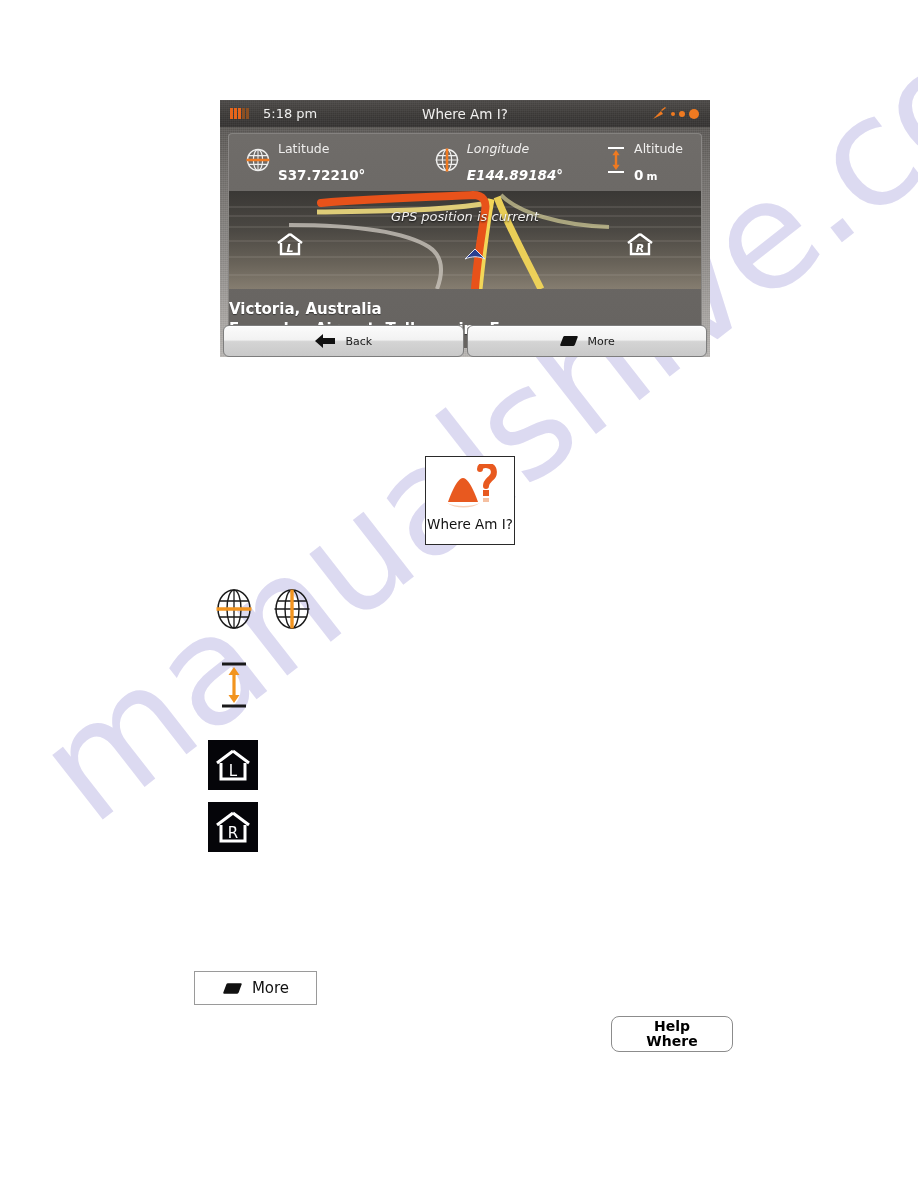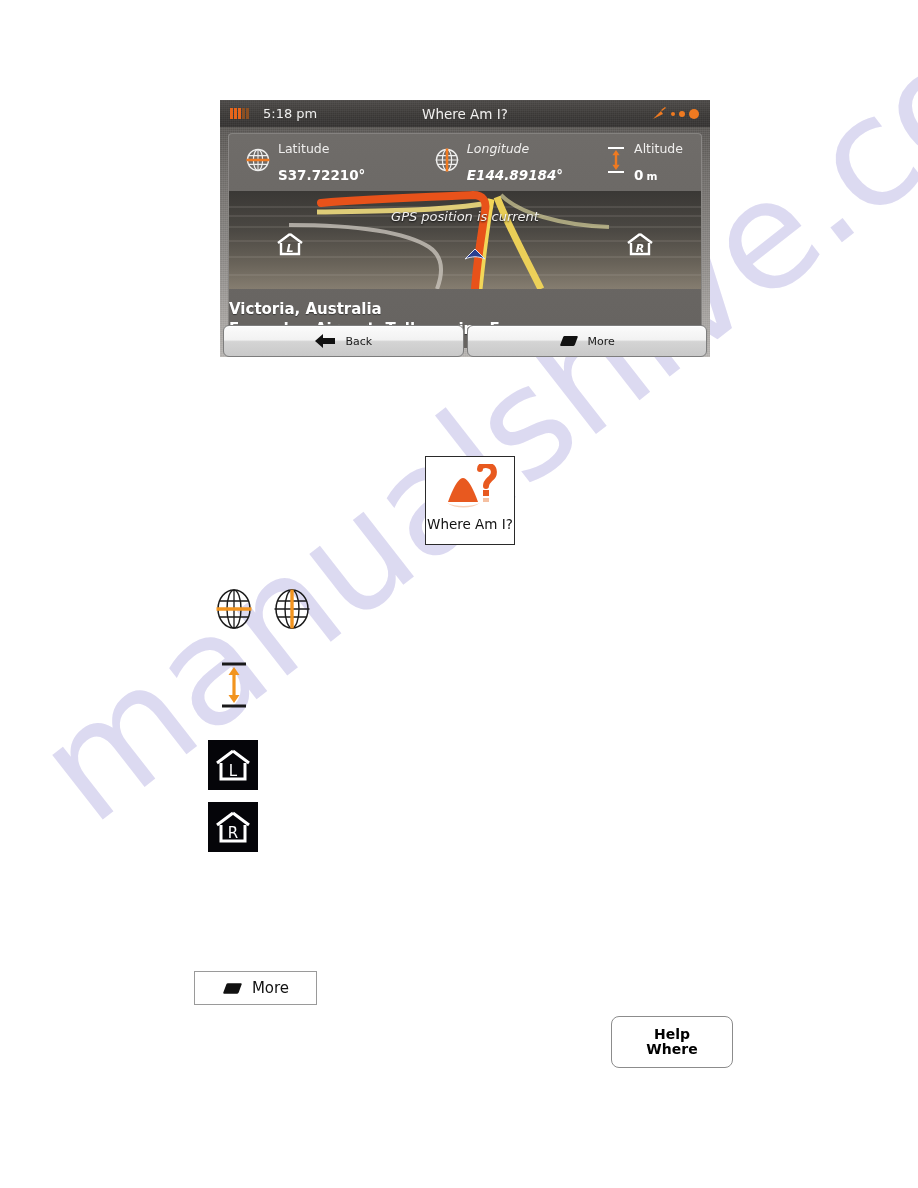--- a/index.html
+++ b/index.html
@@ -303,21 +303,21 @@
     justify-content: center;
     gap: 9px;
     font-size: 15px;
     color: #111;
     box-sizing: border-box;
   }
   #doc-help-btn {
     left: 611px;
     top: 1016px;
     width: 122px;
-    height: 52px;
+    height: 36px;
     border: 1px solid #8c8c8c;
     border-radius: 8px;
     background: #ffffff;
     display: flex;
     flex-direction: column;
     align-items: center;
     justify-content: center;
     font-size: 14px;
     font-weight: bold;
     color: #000;

